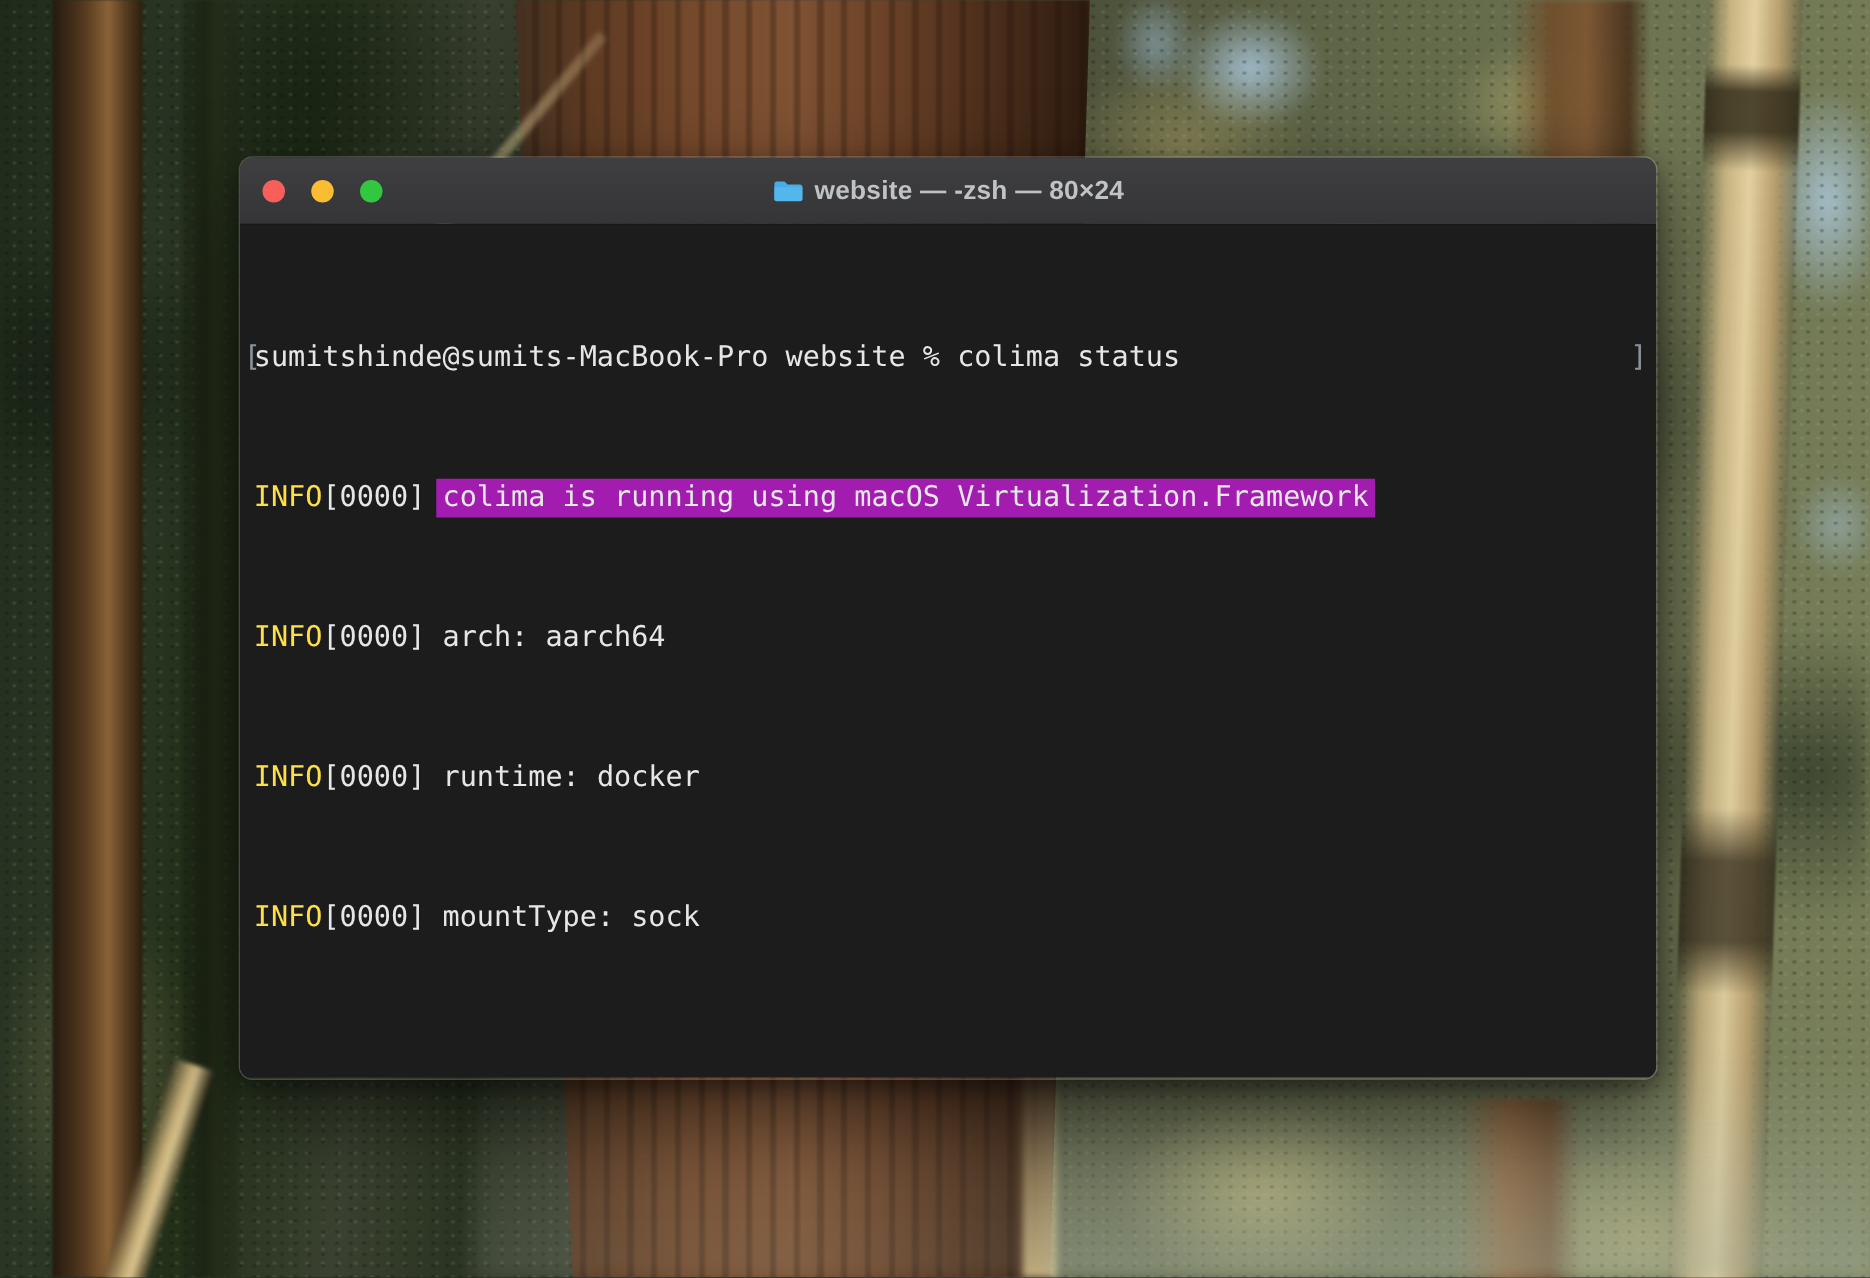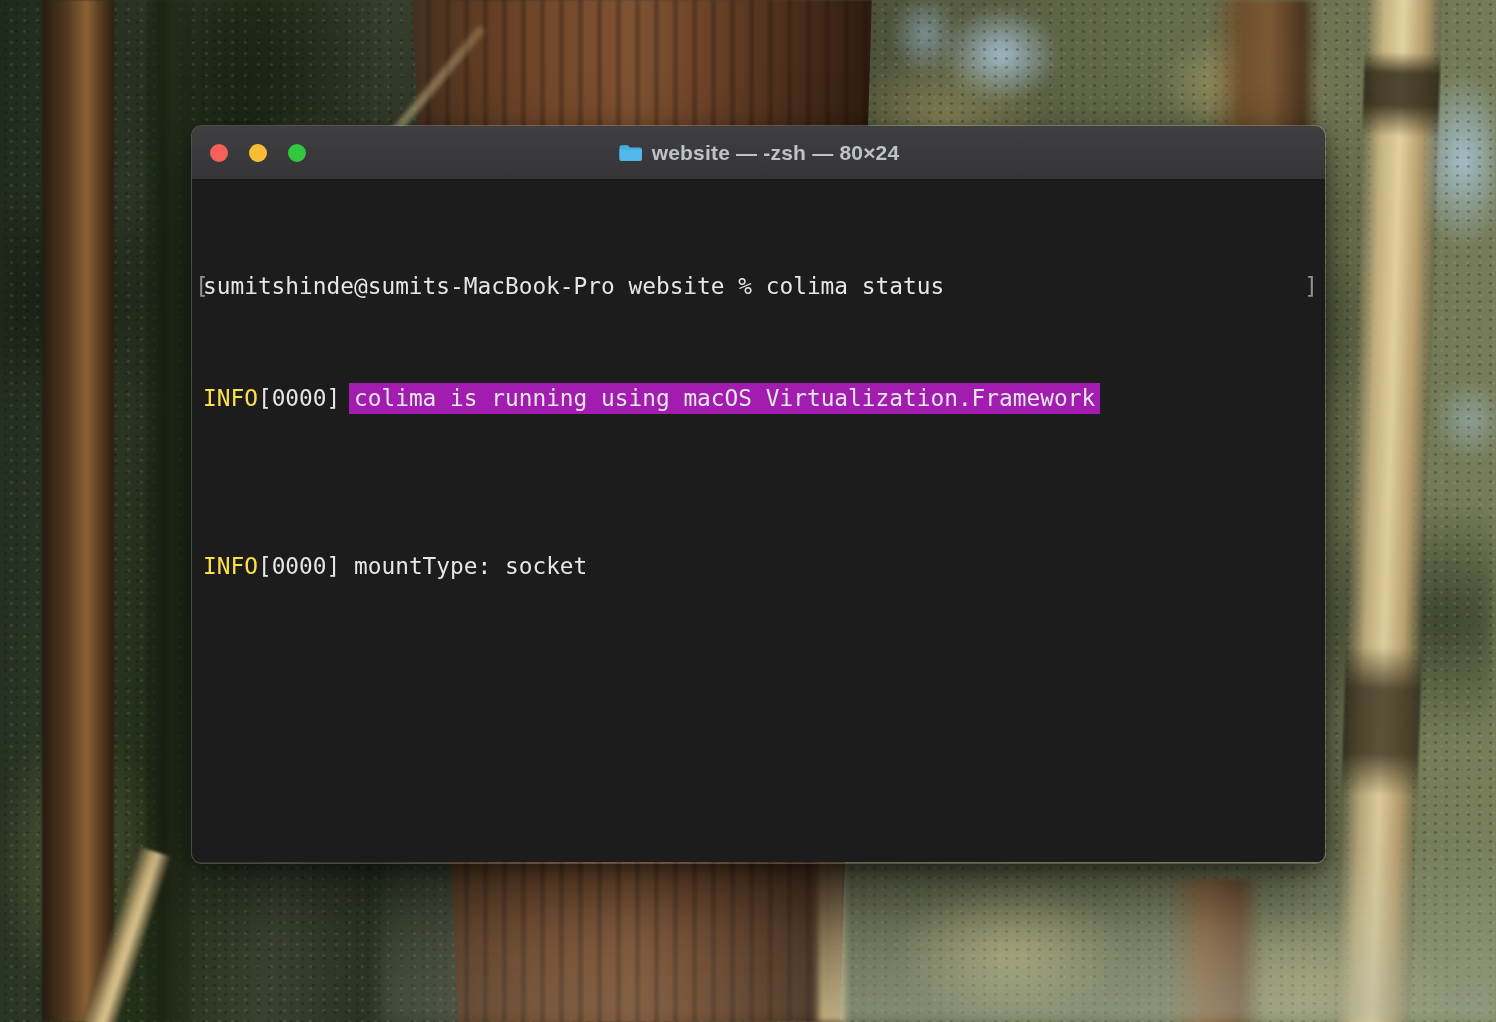--- a/index.html
+++ b/index.html
@@ -137,21 +137,23 @@
       <span>website — -zsh — 80×24</span>
     </div>
   </div>
 
   <div class="term">
 
     <div class="t-line"><span class="mark mark-left">[</span><span class="fg">sumitshinde@sumits-MacBook-Pro website % colima status</span><span class="mark mark-right">]</span></div>
 
     <div class="t-line"><span class="cyan">INFO</span><span class="fg">[0000]</span><span class="fg"> </span><span class="fg sel">colima is running using macOS Virtualization.Framework</span></div>
 
+    <div class="t-line"><span class="cyan">INFO</span><span class="fg">[0000]</span><span class="fg"> </span><span class="fg">arch: aarch64</span></div>
 
+    <div class="t-line"><span class="cyan">INFO</span><span class="fg">[0000]</span><span class="fg"> </span><span class="fg">runtime: docker</span></div>
 
-    <div class="t-line"><span class="cyan">INFO</span><span class="fg">[0000]</span><span class="fg"> </span><span class="fg">mountType: socket</span></div>
+    <div class="t-line"><span class="cyan">INFO</span><span class="fg">[0000]</span><span class="fg"> </span><span class="fg">mountType: sock</span></div>
 
 
     
 
   </div>
 </div>
 
 </body></html>

